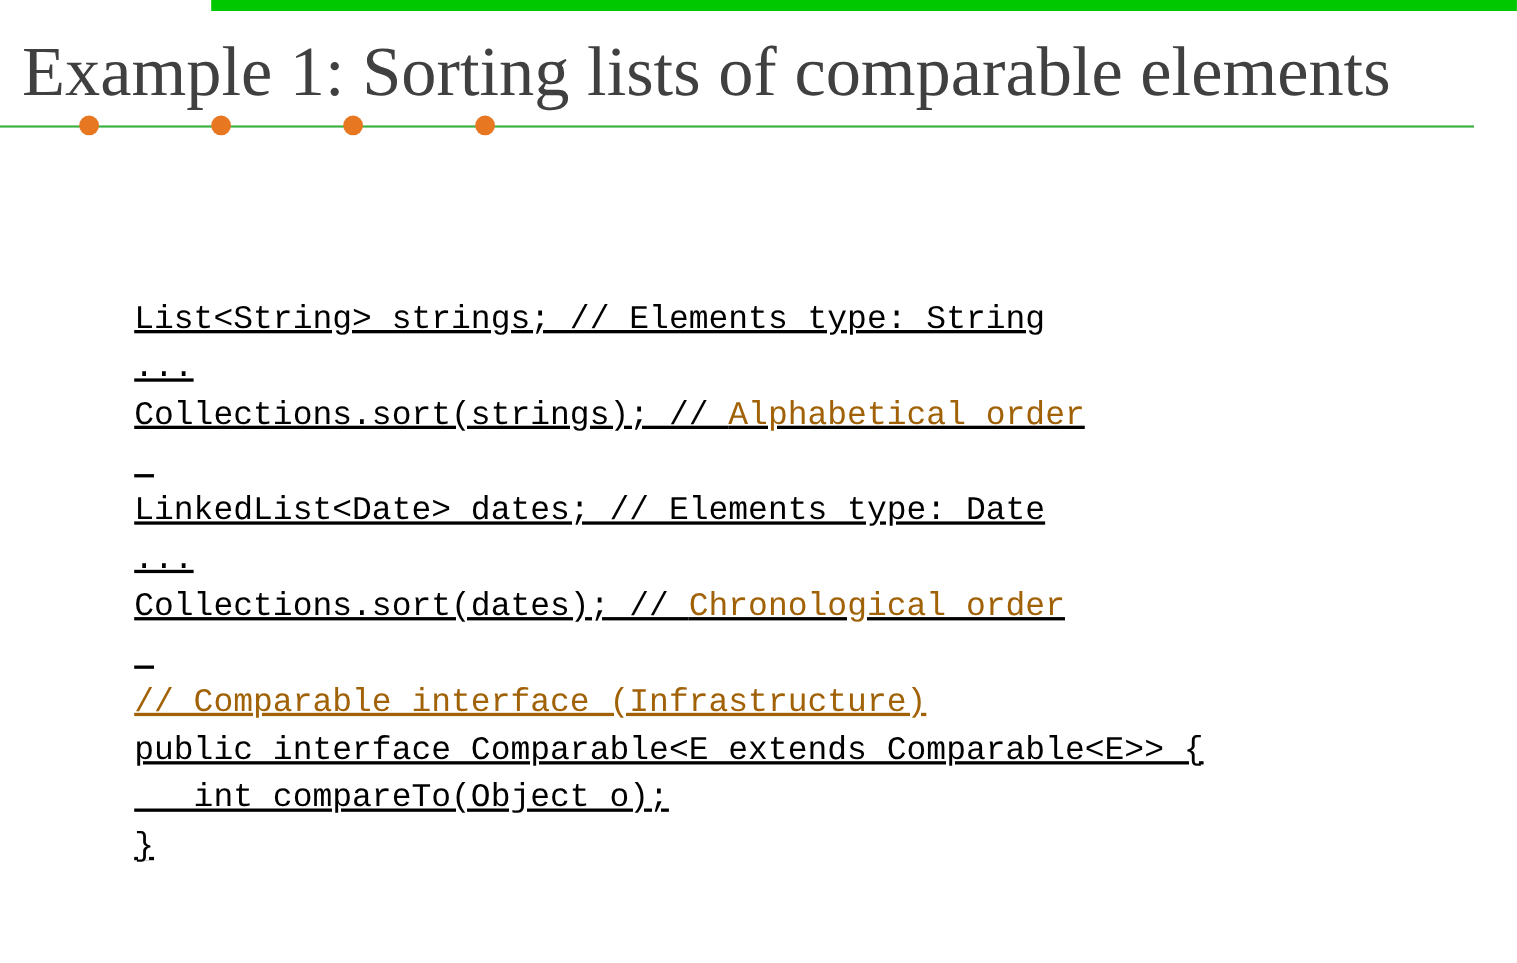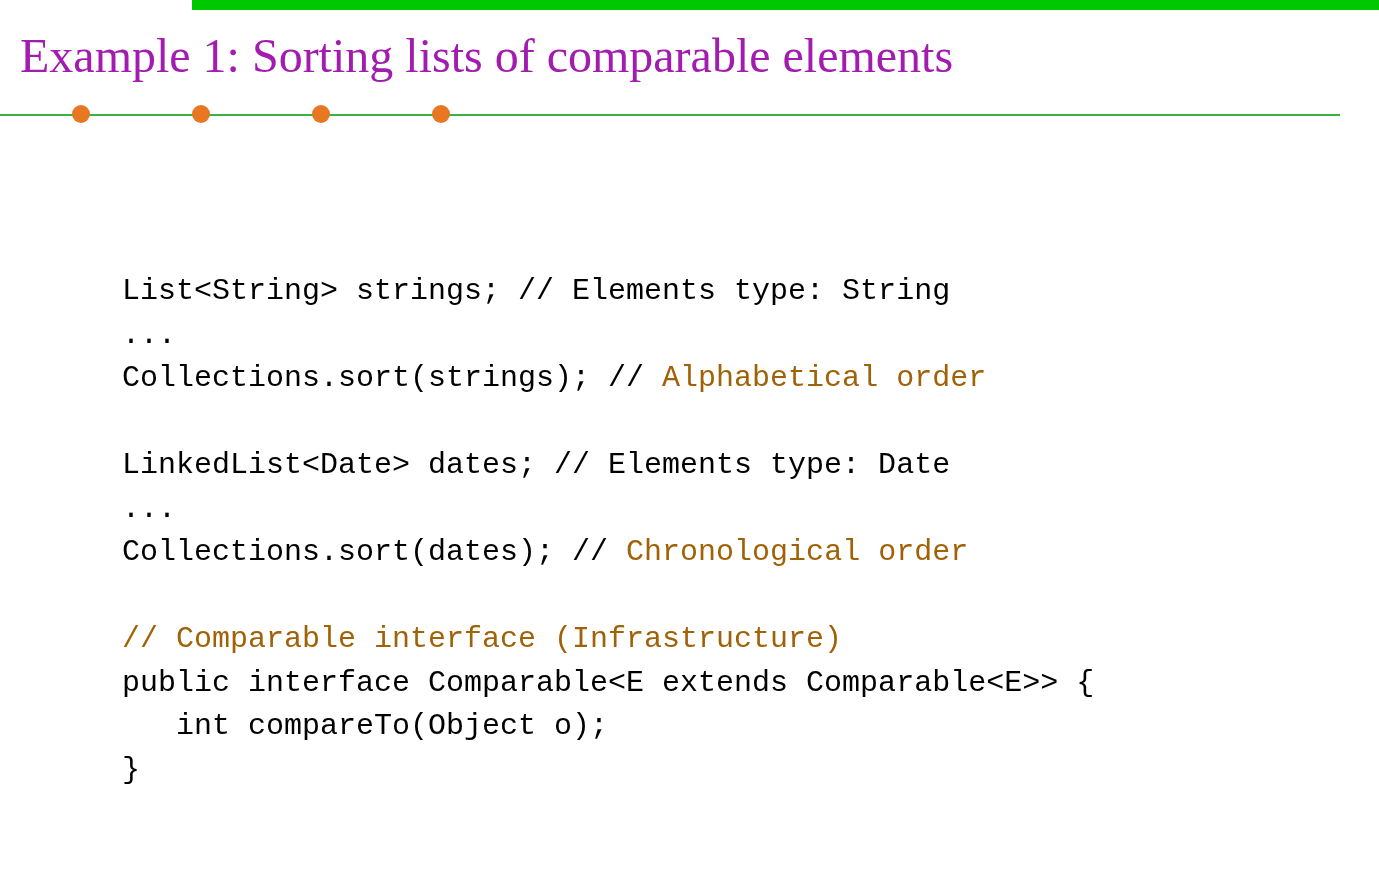--- a/index.html
+++ b/index.html
@@ -20,23 +20,23 @@
       top: 0;
       left: 192px;
       right: 0;
       height: 10px;
       background: #00c800;
     }
     .slide-title {
       position: absolute;
       top: 28px;
       left: 20px;
-      font-size: 48px;
+      font-size: 64px;
       font-weight: normal;
-      color: #a21caf;
+      color: #404040;
       font-family: 'Palatino Linotype', 'Book Antiqua', Palatino, Georgia, serif;
     }
     .divider-line {
       position: absolute;
       top: 114px;
       left: 0;
       width: 1340px;
       height: 2px;
       background: #3cb043;
     }
@@ -57,20 +57,21 @@
       top: 270px;
       left: 122px;
       font-family: Consolas, 'Courier New', monospace;
       font-size: 30px;
       line-height: 1.45;
       white-space: pre;
       color: #000;
     }
     .code-line {
       display: block;
+      text-decoration: underline;
     }
     .blue {
       color: #a16207;
     }
   </style>
 </head>
 <body>
 
 <div class="top-bar"></div>
 

